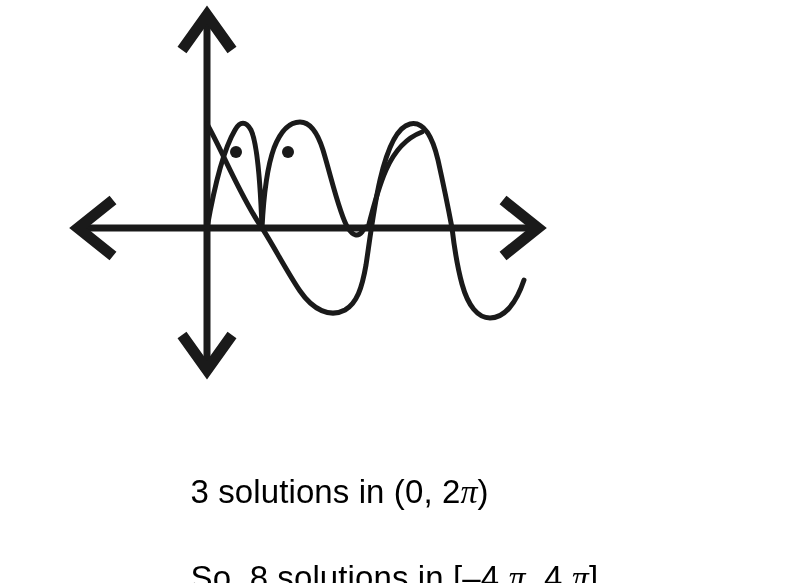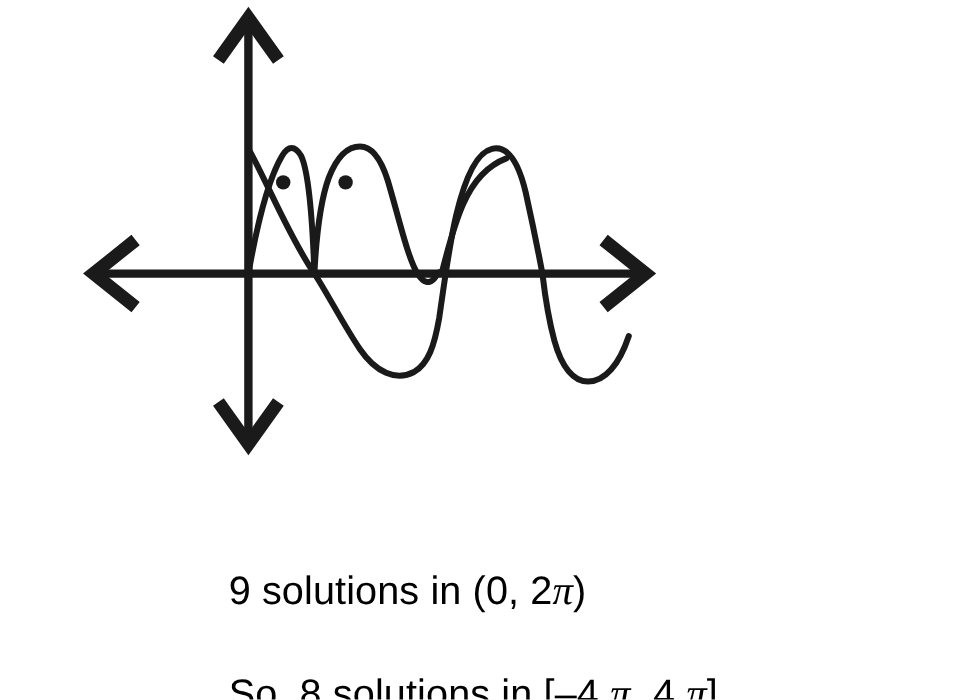--- a/index.html
+++ b/index.html
@@ -89,18 +89,18 @@
              C 365,228 366,225 368,228
              C 372,212 378,188 386,170
              C 394,152 406,138 422,132" fill="none" stroke="#1a1a1a" stroke-width="5" stroke-linecap="round" stroke-linejoin="round"></path>
 
     <circle cx="236" cy="152" r="6" fill="#1a1a1a"></circle>
     <circle cx="288" cy="152" r="6" fill="#1a1a1a"></circle>
   </svg>
 </div>
 
 <div class="caption-block caption-line" id="caption-line-1">
-  <span>9 solutions in (0, 2</span><span class="pi">π</span><span>)</span>
+  <span>3 solutions in (0, 2</span><span class="pi">π</span><span>)</span>
 </div>
 
 <div class="caption-block caption-line" id="caption-line-2">
   <span>So, 8 solutions in [–4 </span><span class="pi">π</span><span>, 4 </span><span class="pi">π</span><span>]</span>
 </div>
 
 </body></html>

